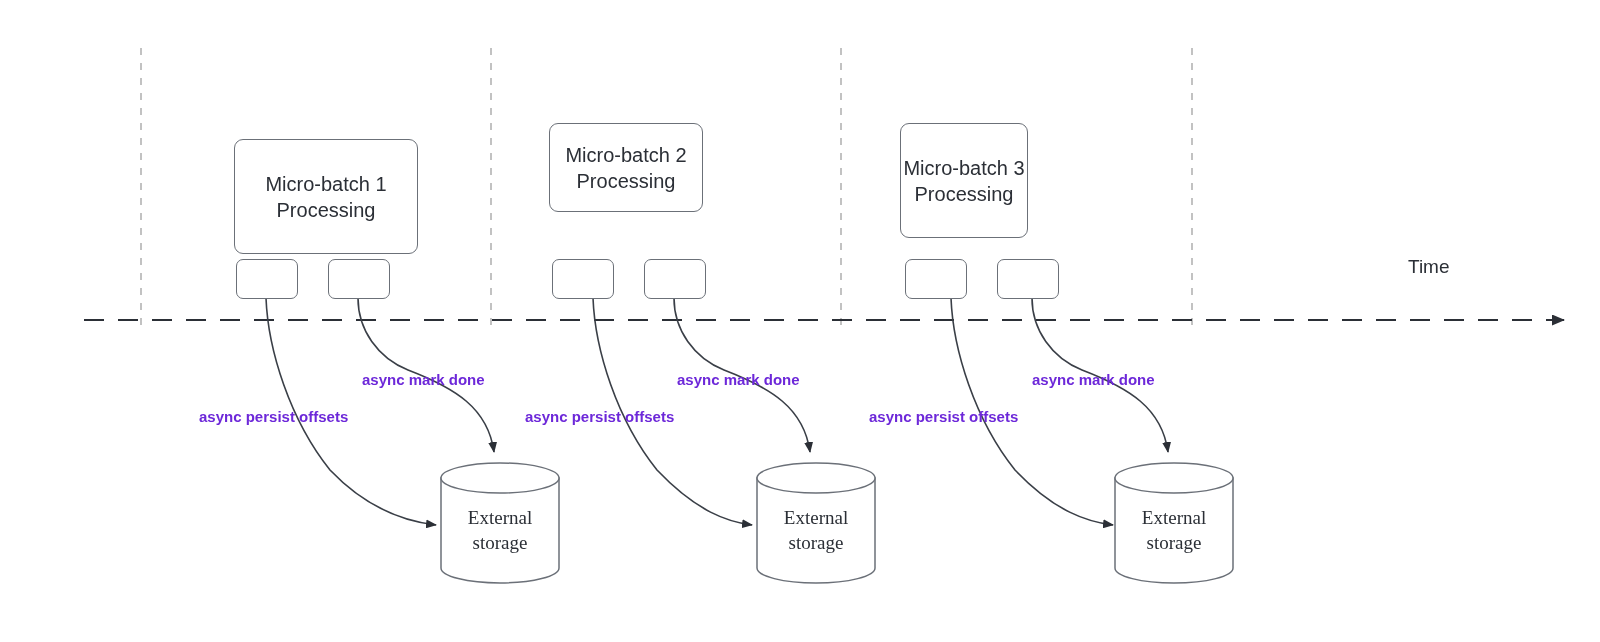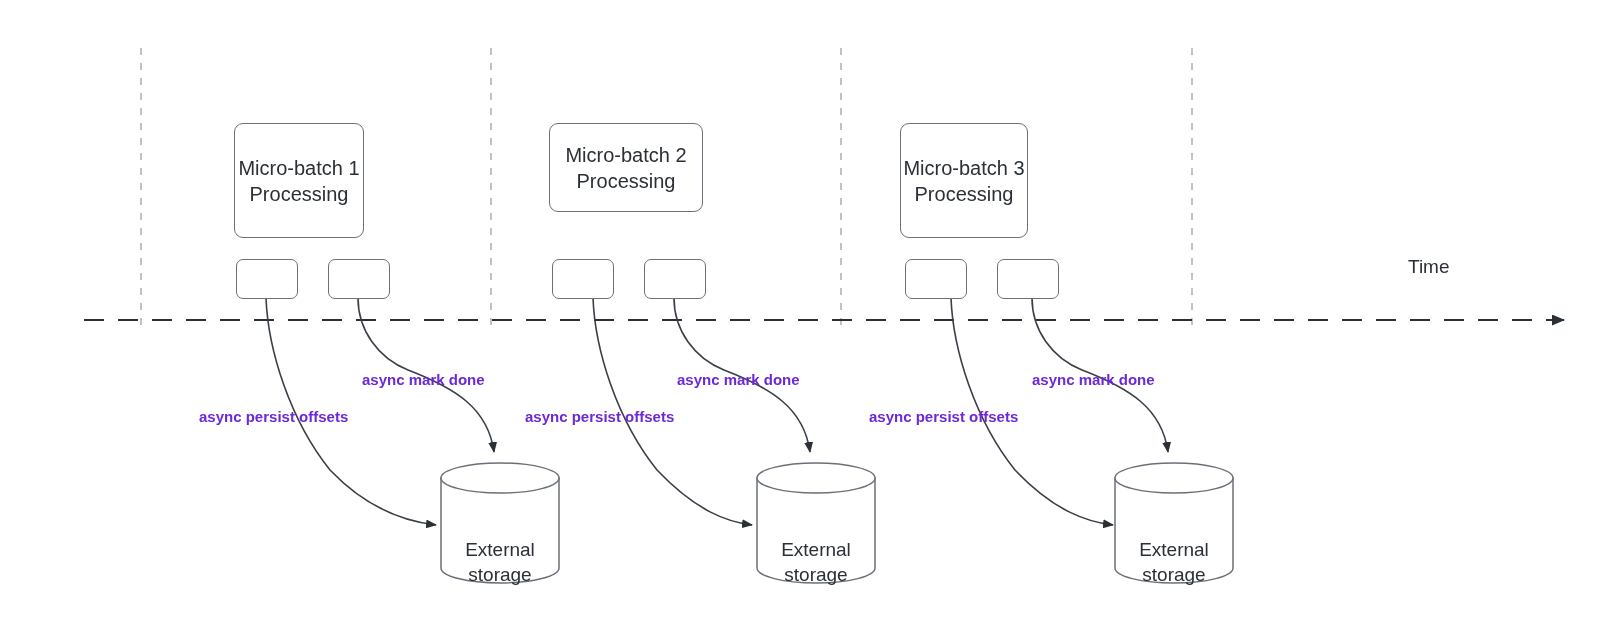--- a/index.html
+++ b/index.html
@@ -50,27 +50,26 @@
     background: #ffffff;
   }
   .cyl {
     position: absolute;
   }
   .cyl-label {
     position: absolute;
     left: 0;
     width: 100%;
     text-align: center;
-    font-family: Liberation Sans, sans-serif;
+    font-family: Liberation Serif, serif;
     font-size: 19px;
     line-height: 25px;
     color: #2b2f36;
     white-space: pre-line;
     pointer-events: none;
-    margin-top: 32px;
   }
   .edge-label {
     position: absolute;
     font-family: "Liberation Sans", sans-serif;
     font-size: 15px;
     font-weight: bold;
     color: #6d28d9;
     white-space: nowrap;
   }
   .time-label {
@@ -121,21 +120,21 @@
       <path d="M 757,478 L 757,568 A 59,15 0 0 0 875,568 L 875,478 Z" fill="#ffffff" stroke="#6b7078" stroke-width="1.5"></path>
       <ellipse cx="816" cy="478" rx="59" ry="15" fill="#ffffff" stroke="#6b7078" stroke-width="1.5"></ellipse>
     </g>
 
     <g>
       <path d="M 1115,478 L 1115,568 A 59,15 0 0 0 1233,568 L 1233,478 Z" fill="#ffffff" stroke="#6b7078" stroke-width="1.5"></path>
       <ellipse cx="1174" cy="478" rx="59" ry="15" fill="#ffffff" stroke="#6b7078" stroke-width="1.5"></ellipse>
     </g>
   </svg>
 
-  <div class="batch-box" style="left:234px; top:123px; width:130px; height:115px;">
+  <div class="batch-box" style="left:234px; top:139px; width:184px; height:115px;">
     <span class="batch-label">Micro-batch 1
 Processing</span>
   </div>
   <div class="tick-box" style="left:236px; top:259px; width:62px; height:40px;"></div>
   <div class="tick-box" style="left:328px; top:259px; width:62px; height:40px;"></div>
   <div class="cyl" style="left:441px; top:460px; width:118px; height:130px;">
     <div class="cyl-label" style="top:45px;">External
 storage</div>
   </div>
   <div class="edge-label" style="left:199px; top:408px;">async persist offsets</div>

